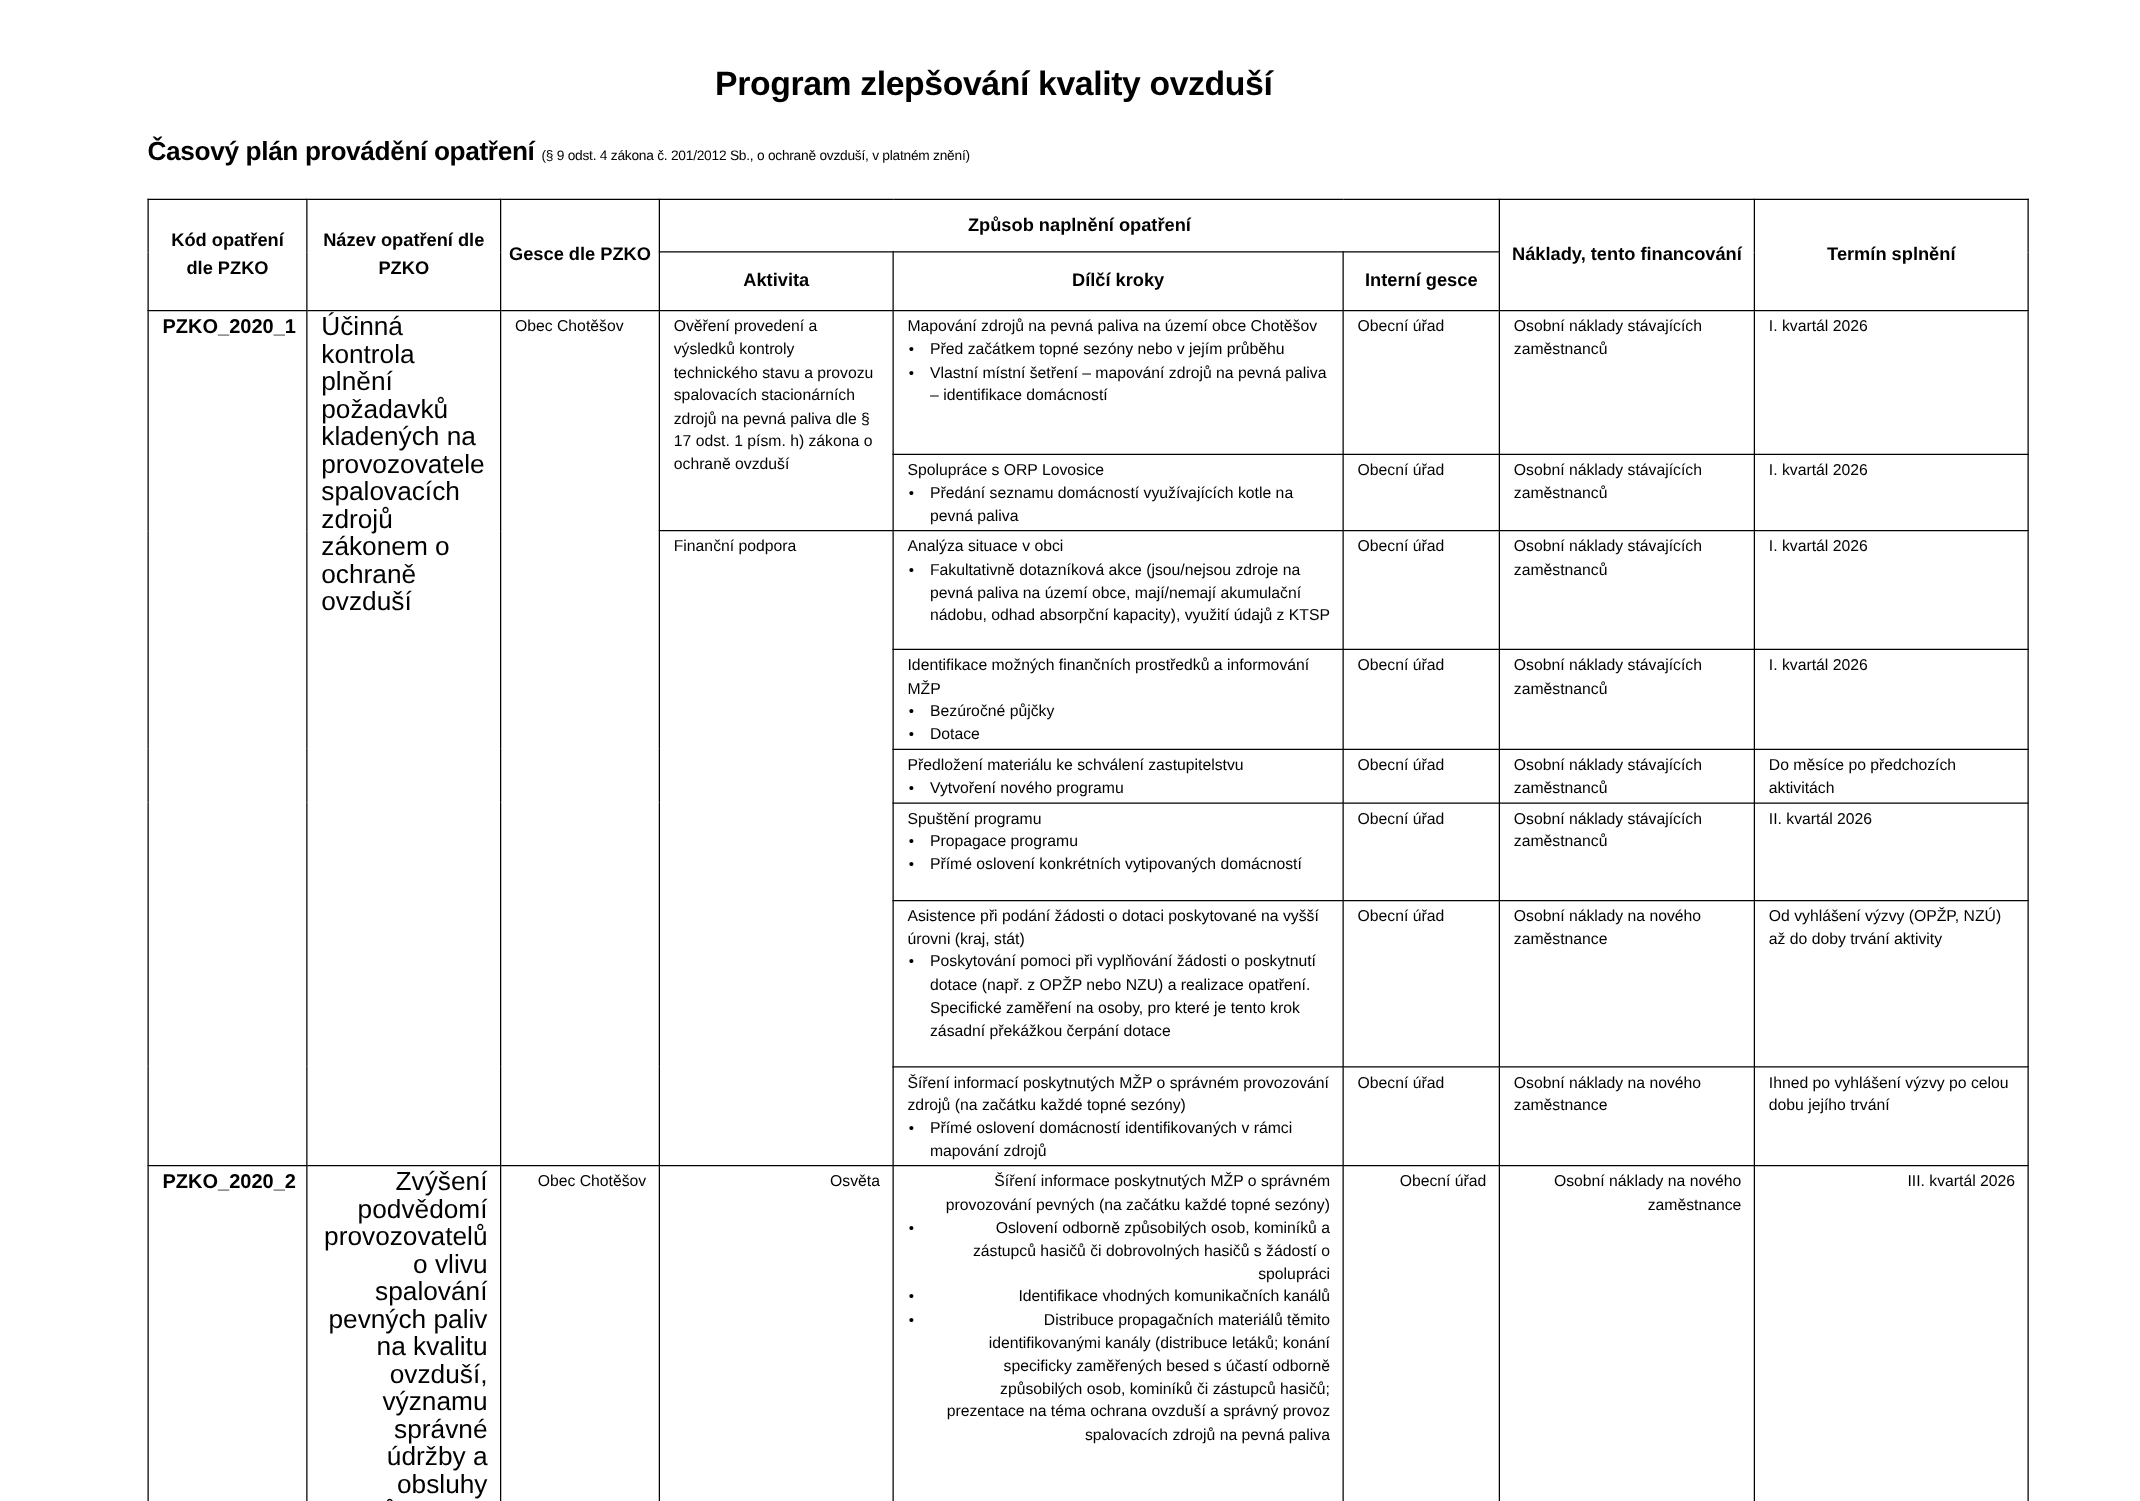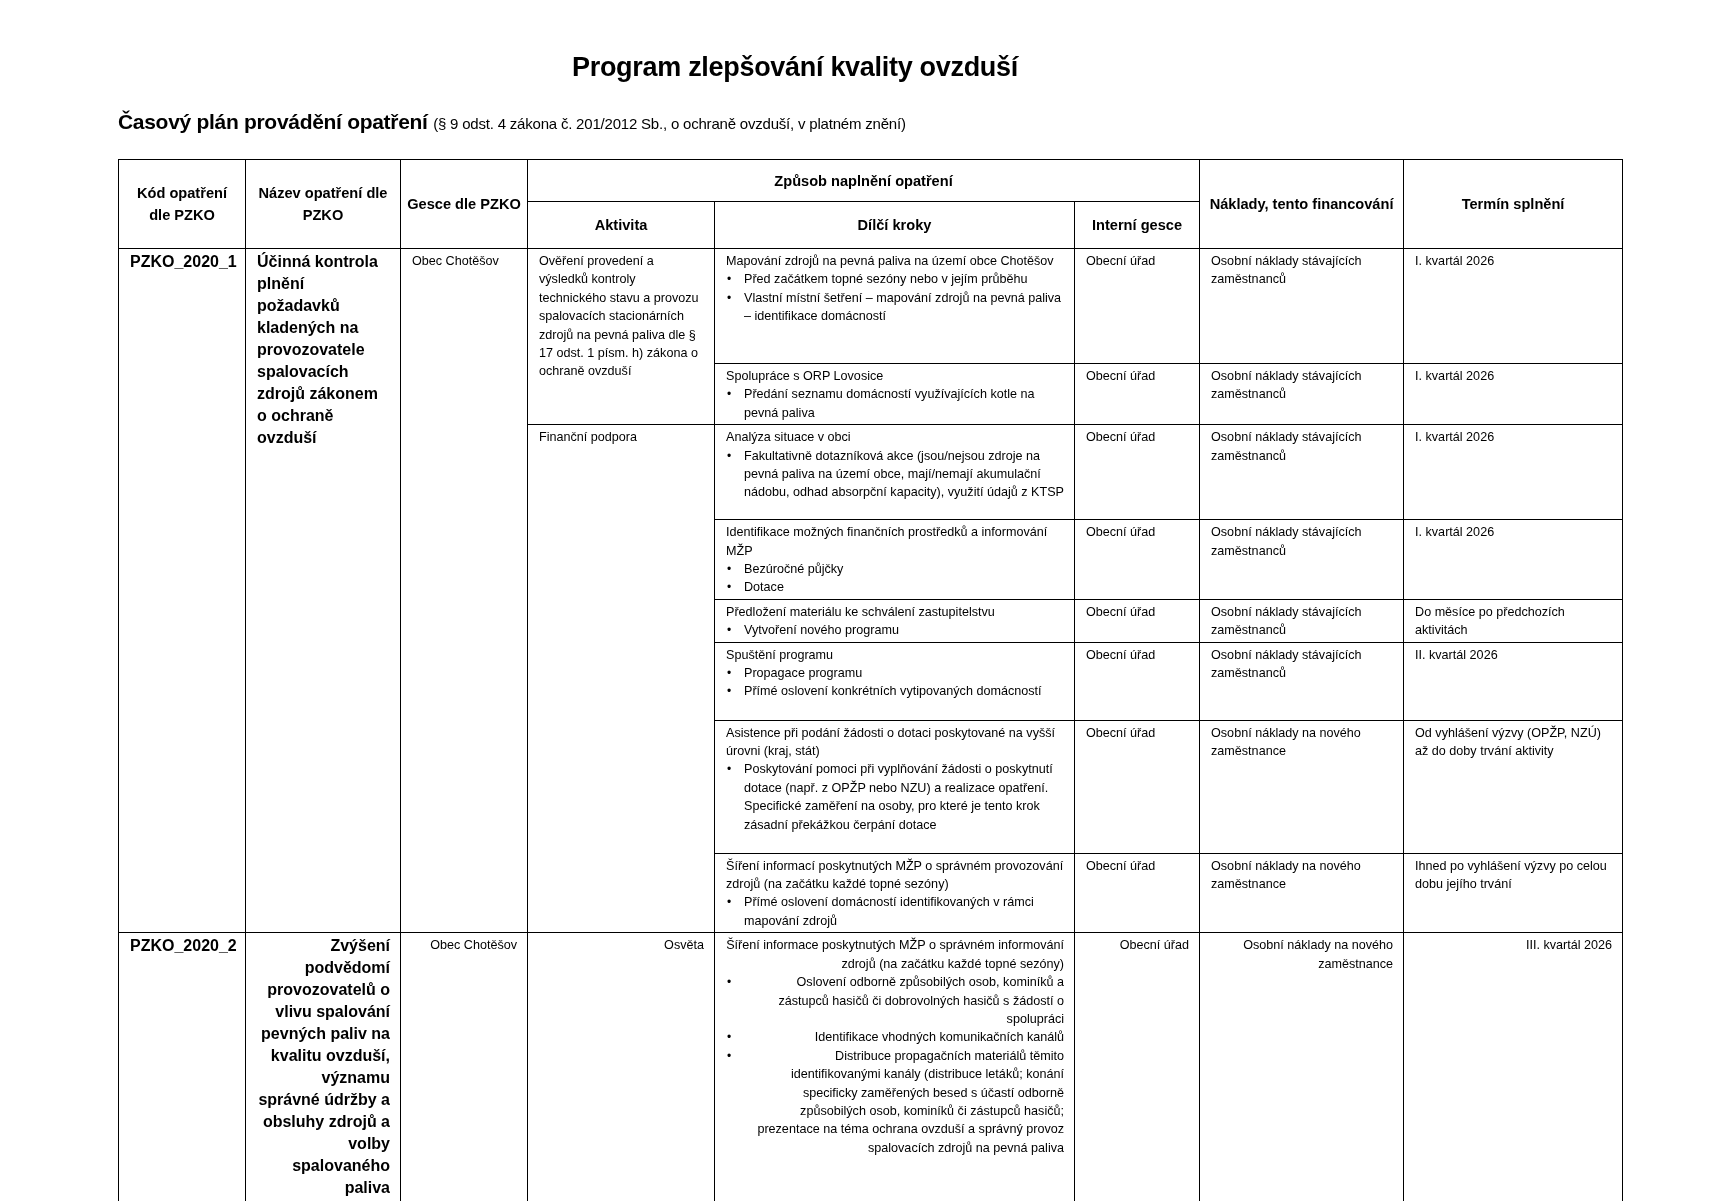--- a/index.html
+++ b/index.html
@@ -1,27 +1,27 @@
 <!DOCTYPE html>
 <html><head>
 <meta charset="utf-8">
 <style>
   html, body { margin: 0; padding: 0; background: #ffffff; }
   body { width: 1712px; height: 1201px; position: relative; overflow: hidden;
          font-family: "Liberation Sans", "DejaVu Sans", sans-serif; color: #000; }
   .doc-title { position: absolute; top: 52px; left: 0; width: 1590px; text-align: center;
                font-size: 27px; font-weight: bold; letter-spacing: -0.3px; }
   .subtitle { position: absolute; top: 110px; left: 118px; font-size: 21px; font-weight: bold; letter-spacing: -0.3px; }
-  .subtitle .ref { font-size: 15px; font-weight: normal; letter-spacing: -0.2px; }
+  .subtitle .ref { font-size: 11px; font-weight: normal; letter-spacing: -0.2px; }
   table.plan { position: absolute; top: 159px; left: 118px; width: 1504px;
                border-collapse: collapse; table-layout: fixed; font-size: 12.6px; line-height: 18.4px; }
   table.plan th, table.plan td { border: 1.3px solid #000; vertical-align: top; padding: 3px 10px 2px 11px; }
   table.plan th { font-weight: bold; font-size: 14.6px; text-align: center; vertical-align: middle; line-height: 22px; padding: 4px 6px; }
   .code { font-weight: bold; font-size: 16px; line-height: 22px; padding-top: 2px !important; }
-  .name { font-weight: bold; font-size: 16px; line-height: 22px; padding-top: 2px !important; margin-top: 41px; }
+  .name { font-weight: normal; font-size: 21px; line-height: 22px; padding-top: 2px !important; margin-top: 41px; }
   .act { font-weight: normal; margin-top: 10px; }
   ul.b { margin: 0; padding-left: 18px; list-style: none; }
   ul.b li { position: relative; }
   ul.b li::before { content: "\2022"; position: absolute; left: -17px; top: 0; font-size: 12px; }
   .step-title { display: block; }
 </style>
 </head>
 <body>
 
 <div class="doc-title">Program zlepšování kvality ovzduší</div>
@@ -149,21 +149,21 @@
         <td>Obecní úřad</td>
         <td>Osobní náklady na nového zaměstnance</td>
         <td>Ihned po vyhlášení výzvy po celou dobu jejího trvání</td>
       </tr>
       <tr style="height: 236px; text-align: right;">
         <td rowspan="1" class="code">PZKO_2020_2</td>
         <td rowspan="1" class="name">Zvýšení podvědomí provozovatelů o vlivu spalování pevných paliv na kvalitu ovzduší, významu správné údržby a obsluhy zdrojů a volby spalovaného paliva</td>
         <td rowspan="1">Obec Chotěšov</td>
         <td rowspan="1" class="act">Osvěta</td>
         <td>
-          <span class="step-title">Šíření informace poskytnutých MŽP o správném informování zdrojů (na začátku každé topné sezóny)</span>
+          <span class="step-title">Šíření informace poskytnutých MŽP o správném provozování pevných (na začátku každé topné sezóny)</span>
           <ul class="b">
             <li>Oslovení odborně způsobilých osob, kominíků a zástupců hasičů či dobrovolných hasičů s žádostí o spolupráci</li>
             <li>Identifikace vhodných komunikačních kanálů</li>
             <li>Distribuce propagačních materiálů těmito identifikovanými kanály (distribuce letáků; konání specificky zaměřených besed s účastí odborně způsobilých osob, kominíků či zástupců hasičů; prezentace na téma ochrana ovzduší a správný provoz spalovacích zdrojů na pevná paliva</li>
           </ul>
         </td>
         <td>Obecní úřad</td>
         <td>Osobní náklady na nového zaměstnance</td>
         <td>III. kvartál 2026</td>
       </tr>

